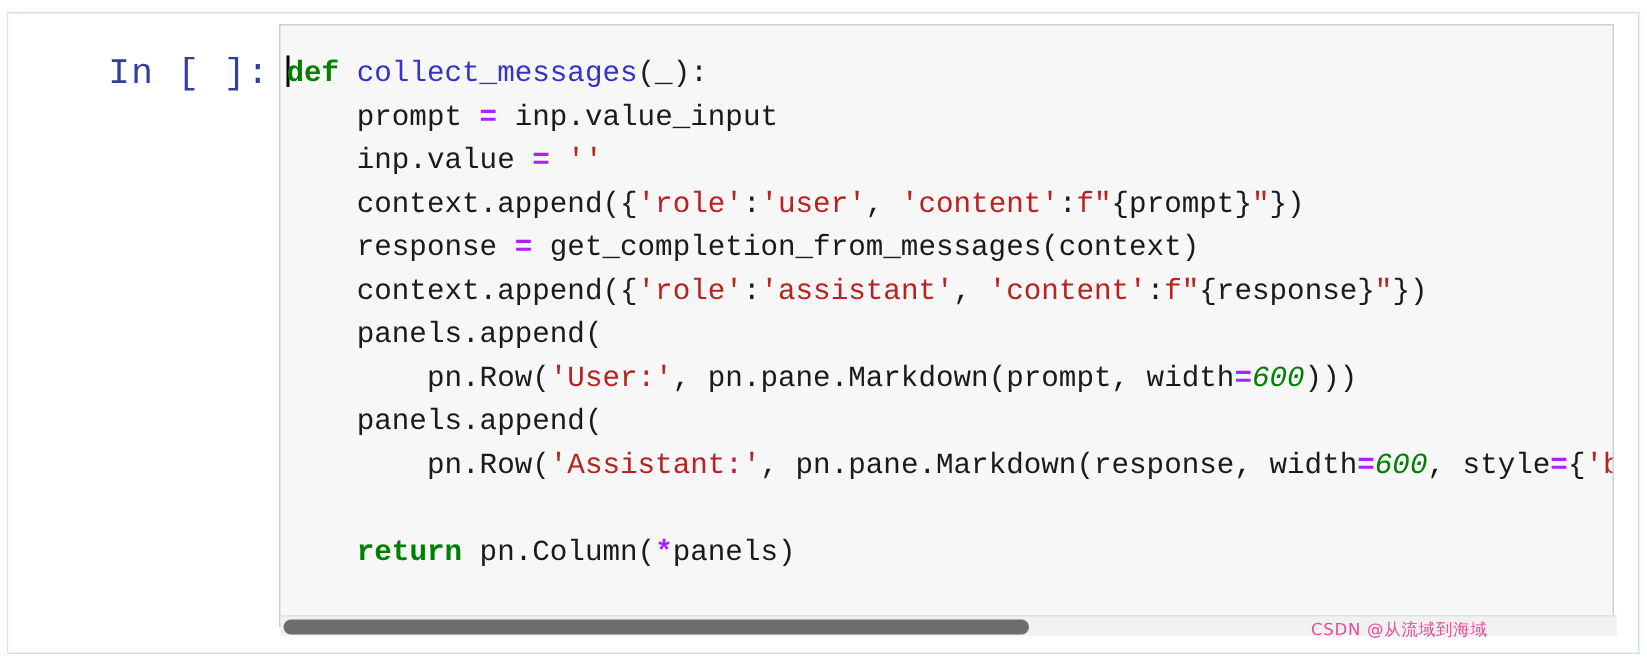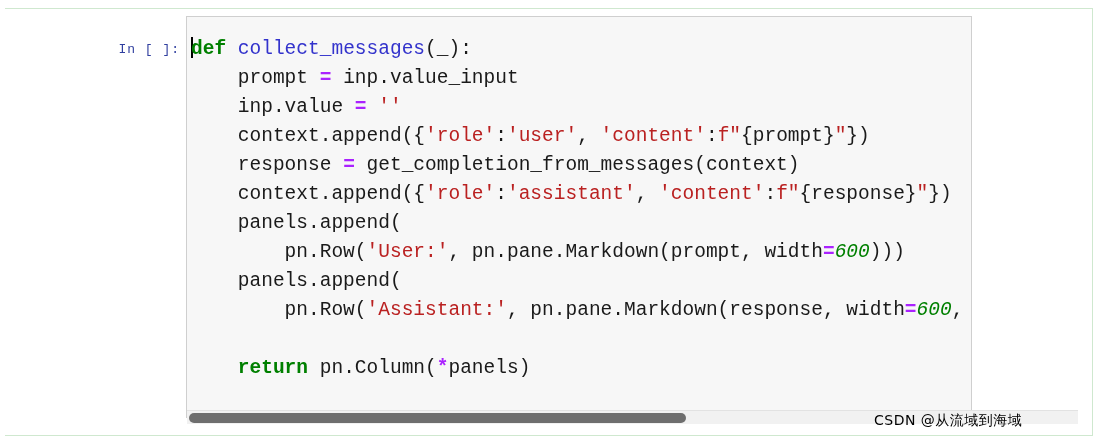--- a/index.html
+++ b/index.html
@@ -39,33 +39,33 @@
   }
 
   
   #input-prompt {
     position: absolute;
     left: 60px;
     top: 35px;
     width: 120px;
     text-align: right;
     font-family: "Liberation Mono", "DejaVu Sans Mono", monospace;
-    font-size: 13px;
+    font-size: 24px;
     line-height: 29px;
     color: #303f9f;
     white-space: pre;
     letter-spacing: 1px;
   }
 
   
   #code-editor {
     position: absolute;
     left: 186px;
     top: 16px;
-    width: 786px;
+    width: 890px;
     height: 402px;
     background: #f7f7f7;
     border: 1px solid #cfcfcf;
     box-sizing: border-box;
     overflow: hidden;
   }
 
   #code-lines {
     position: absolute;
     left: 0px;
@@ -122,22 +122,22 @@
     background: #6e6e6e;
     border-radius: 5px;
   }
 
   
   #watermark {
     position: absolute;
     left: 874px;
     top: 412px;
     font-family: "DejaVu Sans", sans-serif;
-    font-size: 14px;
-    color: #000000;
+    font-size: 11px;
+    color: #ec4899;
     white-space: nowrap;
     letter-spacing: 0.5px;
   }
 </style>
 </head>
 <body>
 
 <div id="cell-active-bar"></div>
 
 <div id="notebook-cell">

